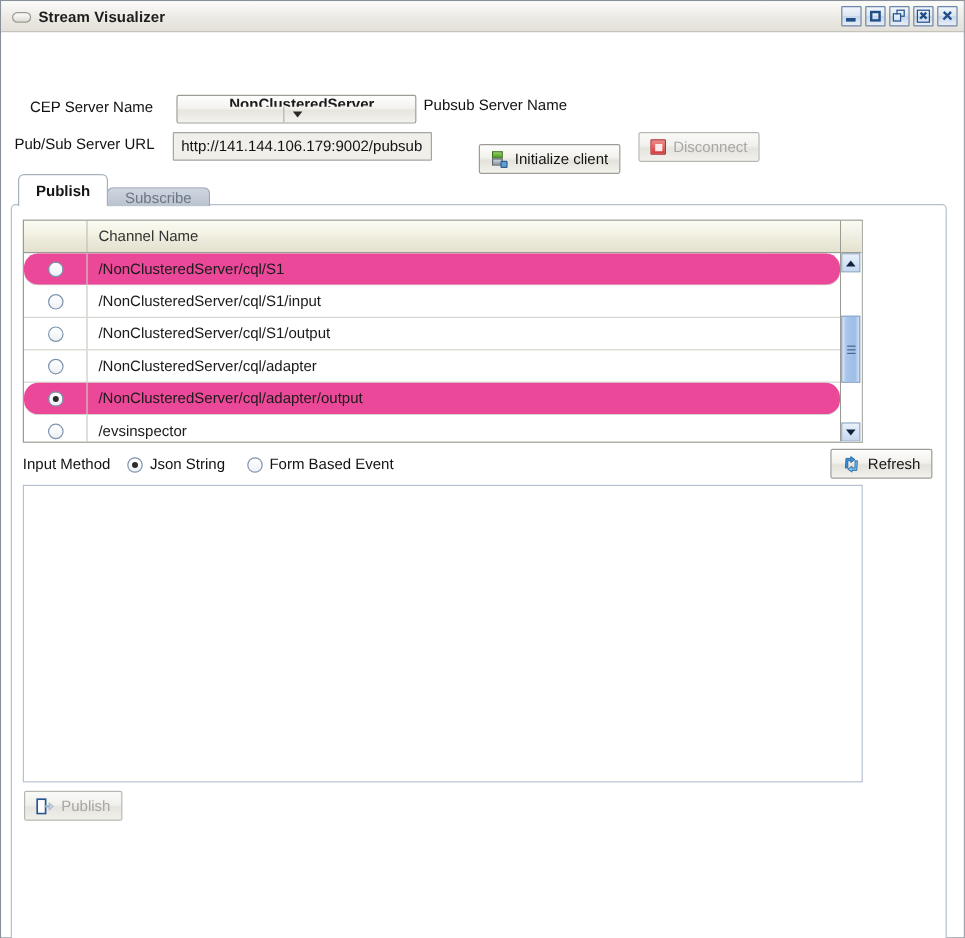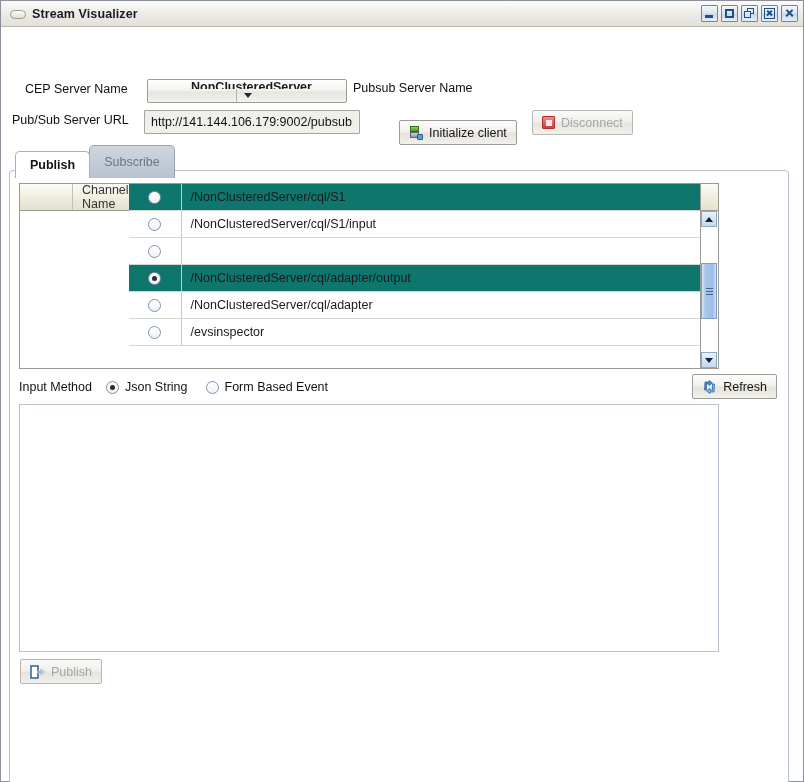--- a/index.html
+++ b/index.html
@@ -214,21 +214,21 @@
   
   .tabs {
     position: absolute;
     left: 14px; top: 118px;
     display: flex;
     align-items: flex-end;
     z-index: 3;
   }
   .tab {
     box-sizing: border-box;
-    height: 33px;
+    height: 16px;
     padding: 0 14px;
     display: flex; align-items: center;
     font-size: 12.5px;
     border: 1px solid #9aa6b5;
     border-bottom: none;
     border-radius: 5px 5px 0 0;
     margin-right: -1px;
   }
   .tab.active {
     background: #ffffff;
@@ -260,30 +260,30 @@
   .table-wrap {
     position: absolute;
     left: 9px; top: 12px;
     width: 700px; height: 186px;
     box-sizing: border-box;
     border: 1px solid #9b9b95;
     background: #ffffff;
     display: flex;
     overflow: hidden;
   }
-  .table-main { flex: 1 1 auto; display: flex; flex-direction: row; min-width: 0; }
+  .table-main { flex: 1 1 auto; display: flex; flex-direction: column; min-width: 0; }
   .thead { display: flex; height: 26px; flex: 0 0 26px;
     background: linear-gradient(to bottom, #fbfbf4 0%, #f3f1e2 45%, #eceadb 60%, #e4e1cf 100%);
     border-bottom: 1px solid #9b9b95; }
   .th-radio { width: 52px; flex: 0 0 52px; border-right: 1px solid #c2c1b4; }
   .th-name { flex: 1 1 auto; display: flex; align-items: center; padding-left: 9px;
     font-size: 12.5px; color: #333; }
   .tbody { flex: 1 1 auto; overflow: hidden; }
   .trow { display: flex; height: 26px; border-bottom: 1px solid #d6d6d0; }
-  .trow.shade { background: #0f766e; }
+  .trow.shade { background: #ec4899; border-radius: 12px; }
   .trow .cell-radio {
     width: 52px; flex: 0 0 52px;
     border-right: 1px solid #c9c9c2;
     display: flex; align-items: center; justify-content: center;
   }
   .trow .cell-name {
     flex: 1 1 auto; display: flex; align-items: center;
     padding-left: 9px; font-size: 12.5px; color: #1a1a1a;
     overflow: hidden; white-space: nowrap;
   }
@@ -473,34 +473,35 @@
               <div class="cell-radio">
                 <span class="radio"></span>
               </div>
               <div class="cell-name">/NonClusteredServer/cql/S1/input</div>
             </div>
 
             <div class="trow">
               <div class="cell-radio">
                 <span class="radio"></span>
               </div>
+              <div class="cell-name">/NonClusteredServer/cql/S1/output</div>
+            </div>
+
+            <div class="trow">
+              <div class="cell-radio">
+                <span class="radio"></span>
+              </div>
+              <div class="cell-name">/NonClusteredServer/cql/adapter</div>
             </div>
 
             <div class="trow shade">
               <div class="cell-radio">
                 <span class="radio on"></span>
               </div>
               <div class="cell-name">/NonClusteredServer/cql/adapter/output</div>
-            </div>
-
-            <div class="trow">
-              <div class="cell-radio">
-                <span class="radio"></span>
-              </div>
-              <div class="cell-name">/NonClusteredServer/cql/adapter</div>
             </div>
 
             <div class="trow">
               <div class="cell-radio">
                 <span class="radio"></span>
               </div>
               <div class="cell-name">/evsinspector</div>
             </div>
 
           </div>

